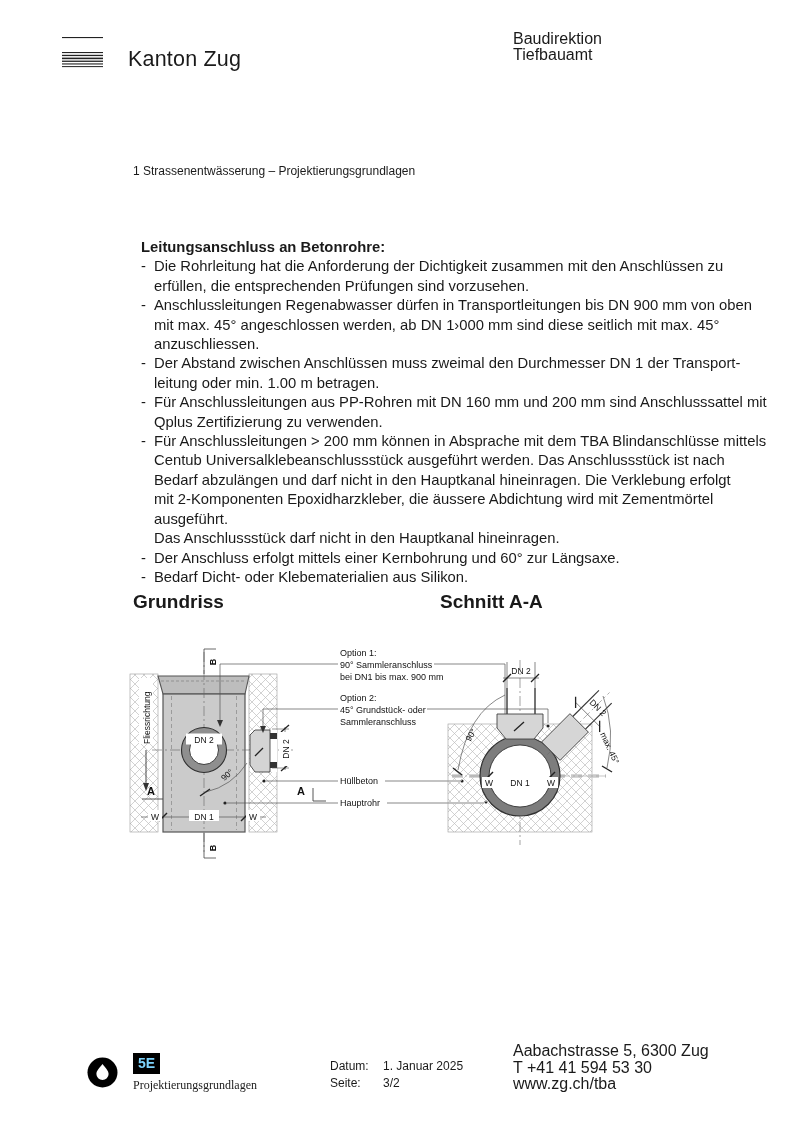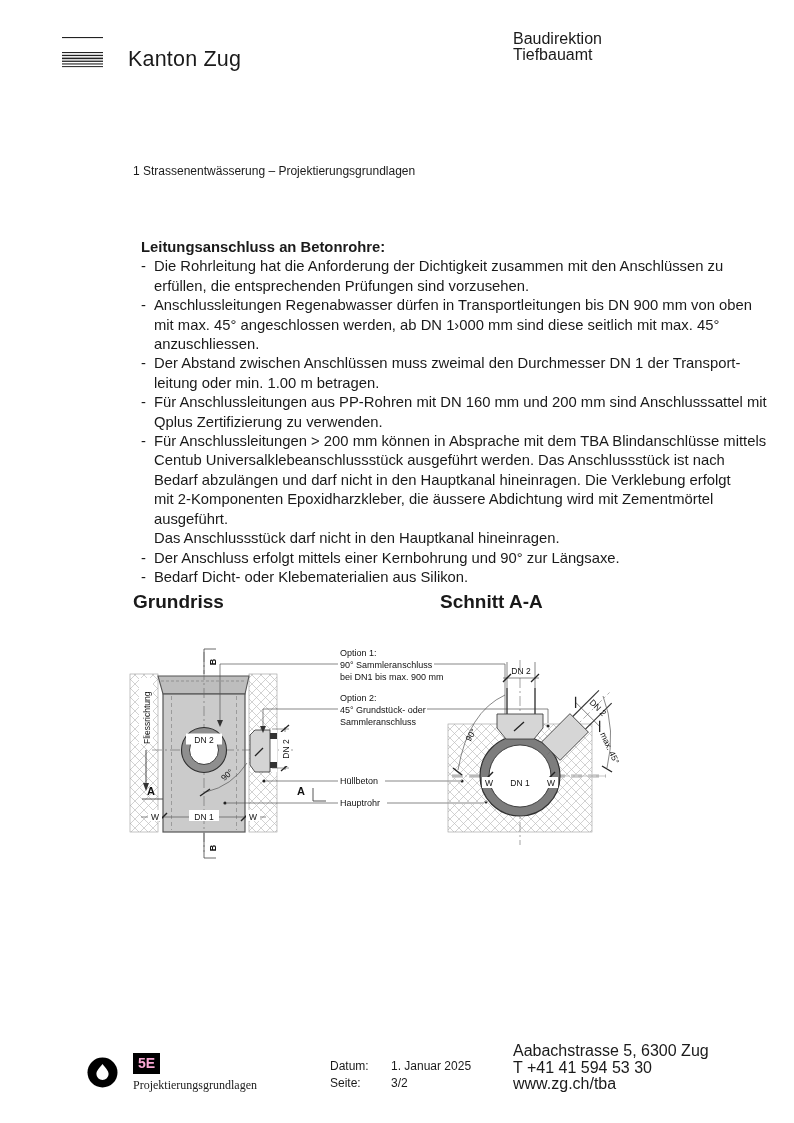--- a/index.html
+++ b/index.html
@@ -10,24 +10,24 @@
   .dept{left:513px;top:31px;font-size:16px;line-height:16px;}
   .section-title{left:133px;top:164px;font-size:12px;}
   .body-text{left:133px;top:238px;width:648px;font-size:14.8px;line-height:19.4px;margin-left:8px;}
   .body-heading{font-weight:bold;}
   .bullet{display:flex;}
   .bullet .dash{width:13px;flex:0 0 13px;}
   .bullet .btext{white-space:pre-line;flex:1;}
   .draw-title{font-size:19px;font-weight:bold;}
   svg.overlay{position:absolute;left:0;top:0;pointer-events:none;}
   .footer-docname{left:133px;top:1078px;font-size:12px;font-family:Liberation Serif, serif;}
-  .badge{left:133px;top:1053px;background:#000;color:#f9a8d4;font-size:14px;font-weight:bold;
+  .badge{left:133px;top:1053px;background:#000;color:#7dd3fc;font-size:14px;font-weight:bold;
          padding:2px 5px;line-height:17px;}
   .meta{left:330px;top:1058px;font-size:12px;line-height:16.5px;}
-  .meta .row{display:flex;gap:8px;}
+  .meta .row{display:flex;}
   .meta .lbl{width:53px;}
   .addr{left:513px;top:1043px;font-size:16px;line-height:16.5px;}
 </style>
 </head>
 <body>
 
 <div class="page">
 
   <svg class="abs" style="left:62px;top:36px" width="44" height="32" viewBox="0 0 44 32">
     <rect x="0" y="1" width="41" height="1.1" fill="#222"></rect>
@@ -73,21 +73,21 @@
         <span class="dash">-</span>
         <span class="btext">Für Anschlussleitungen &gt; 200 mm können in Absprache mit dem TBA Blindanschlüsse mittels
 Centub Universalklebeanschlussstück ausgeführt werden. Das Anschlussstück ist nach
 Bedarf abzulängen und darf nicht in den Hauptkanal hineinragen. Die Verklebung erfolgt
 mit 2-Komponenten Epoxidharzkleber, die äussere Abdichtung wird mit Zementmörtel
 ausgeführt.
 Das Anschlussstück darf nicht in den Hauptkanal hineinragen.</span>
       </div>
     <div class="bullet">
         <span class="dash">-</span>
-        <span class="btext">Der Anschluss erfolgt mittels einer Kernbohrung und 90° zur Längsaxe.</span>
+        <span class="btext">Der Anschluss erfolgt mittels einer Kernbohrung und 60° zur Längsaxe.</span>
       </div>
     <div class="bullet">
         <span class="dash">-</span>
         <span class="btext">Bedarf Dicht- oder Klebematerialien aus Silikon.</span>
       </div>
   </div>
 
   <div class="abs draw-title" style="left:133px;top:591px">Grundriss</div>
   <div class="abs draw-title" style="left:440px;top:591px">Schnitt A-A</div>
 

